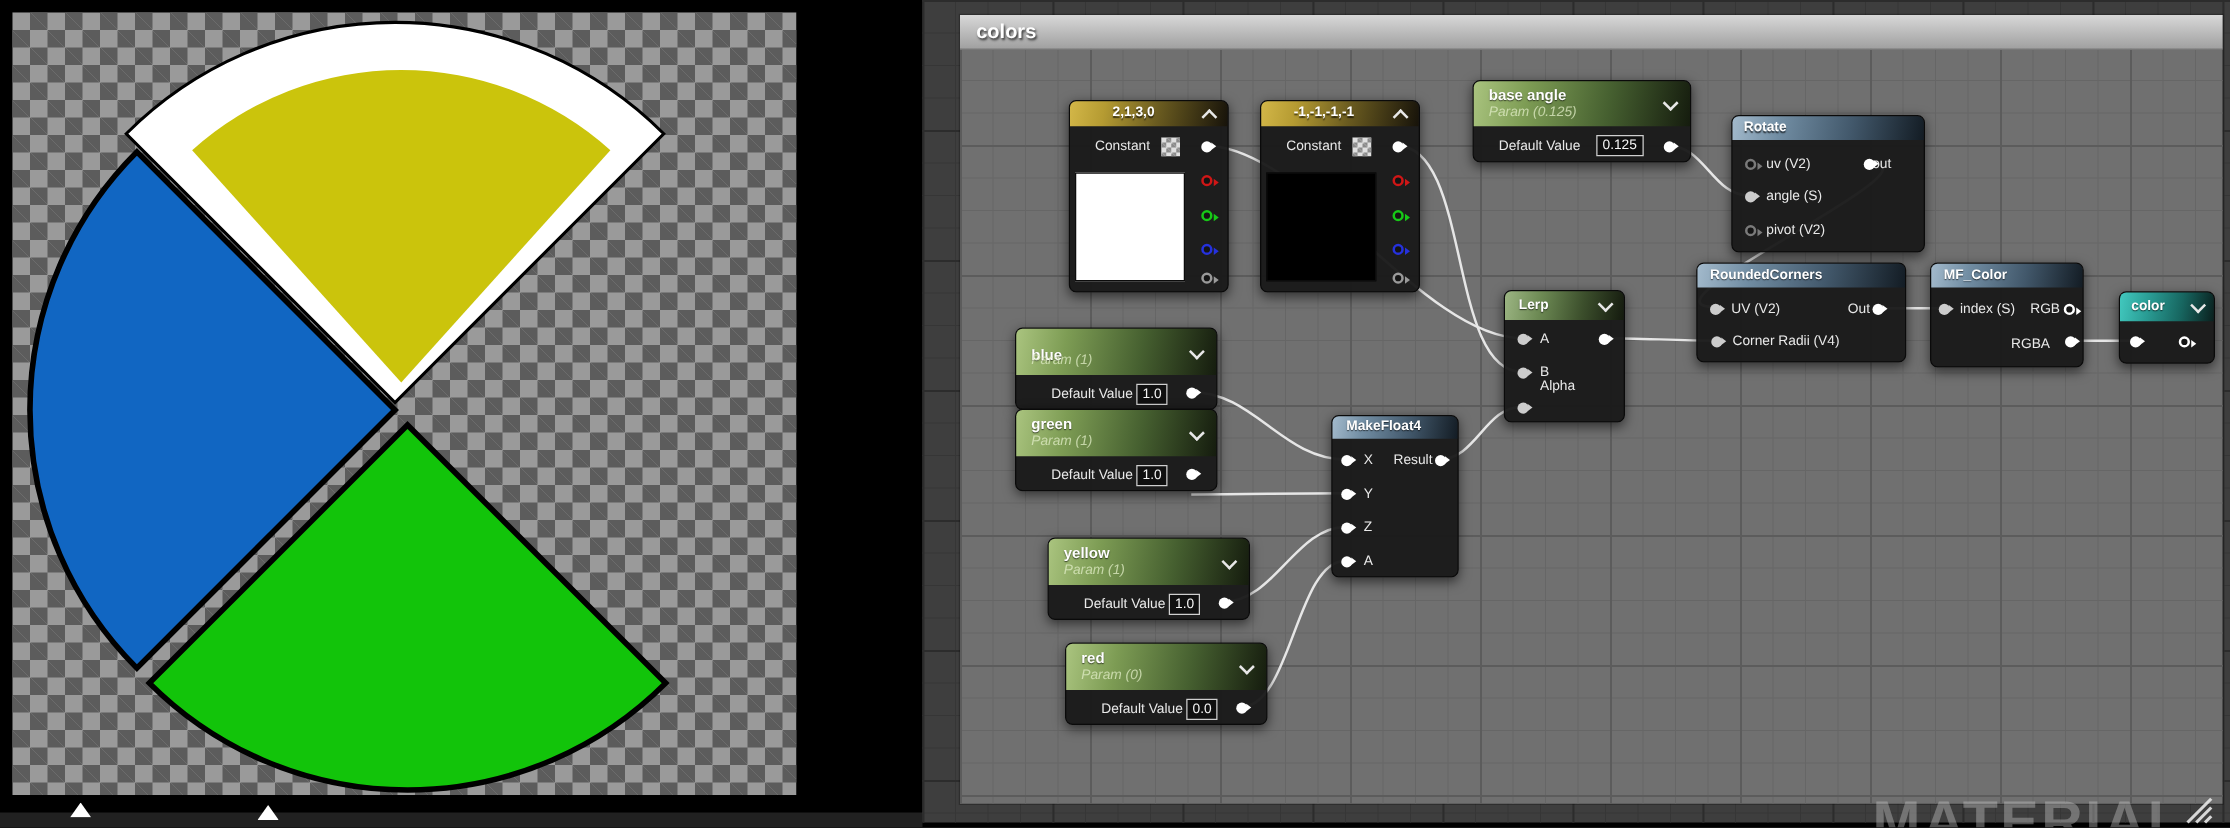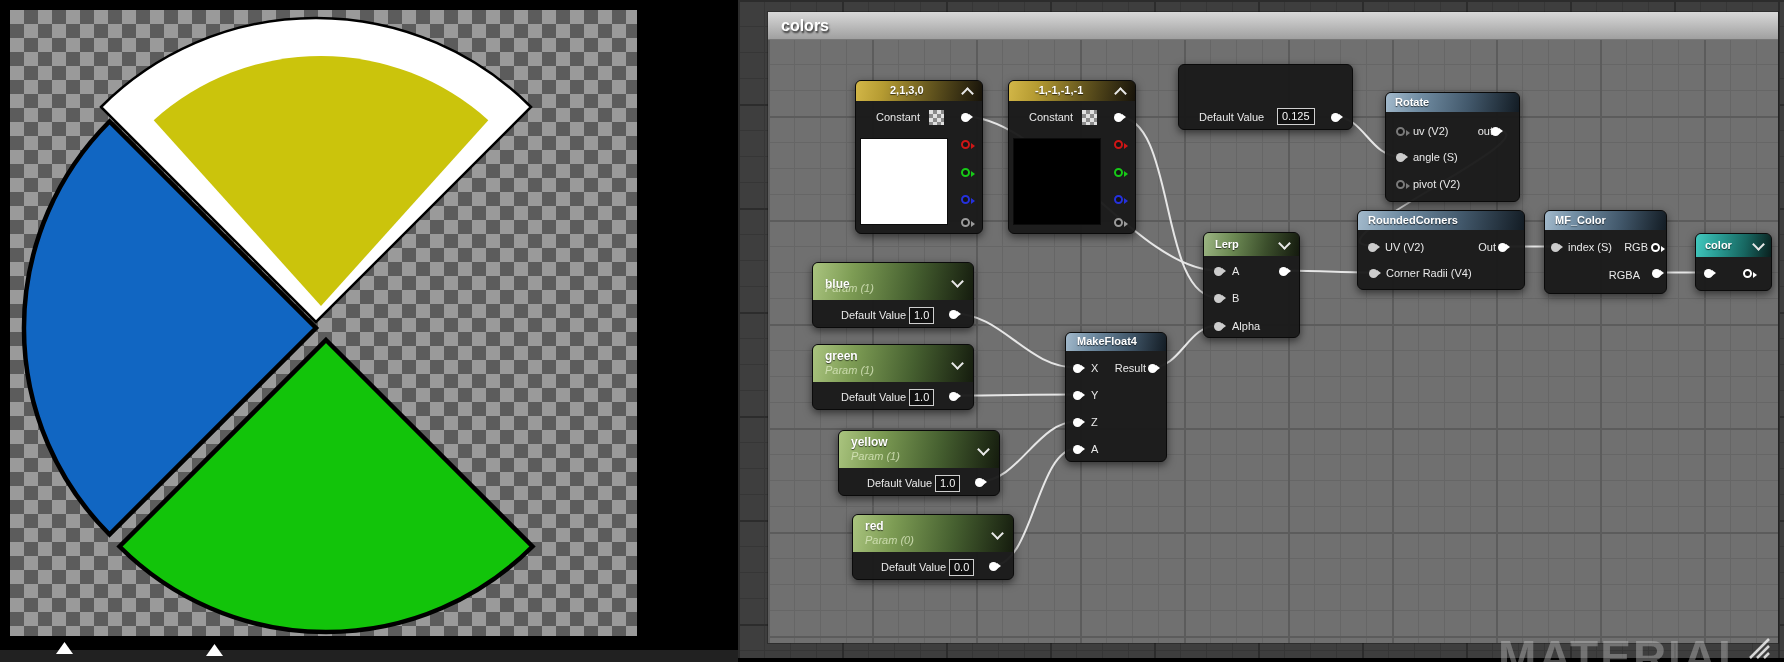--- a/index.html
+++ b/index.html
@@ -144,26 +144,31 @@
     <span class="checker-icon" style="left:73px;top:29px;"></span>
     <span class="pin white" style="left:105px;top:32px;"></span>
     <span class="pin ring red" style="left:105px;top:59px;"></span>
     <span class="pin ring grn" style="left:105px;top:87px;"></span>
     <span class="pin ring blu" style="left:105px;top:114px;"></span>
     <span class="pin ring gry" style="left:105px;top:137px;"></span>
     <div class="const-preview" style="background:#000000;"></div>
   </div>
 
   <div class="node" style="left:1178px;top:64px;width:173px;height:64px;">
+    <div class="hdr green" style="height:36px;">
+      <span class="ttl" style="left:12px;top:4px;font-size:12px;">base angle</span>
+      <span class="sub" style="left:12px;top:19px;">Param (0.125)</span>
+      <span class="chev down" style="right:11px;top:13px;"></span>
+    </div>
     <span class="lbl" style="left:20px;top:46px;">Default Value</span>
     <span class="vbox" style="left:98px;top:43px;">0.125</span>
     <span class="pin white" style="left:152px;top:48px;"></span>
   </div>
 
-  <div class="node" style="left:1385px;top:92px;width:133px;height:108px;">
+  <div class="node" style="left:1385px;top:92px;width:133px;height:108px;padding-left:20px;">
     <div class="hdr bluegray" style="height:19px;">
       <span class="ttl" style="left:9px;top:3px;">Rotate</span>
     </div>
     <span class="pin ring dim" style="left:10px;top:34px;"></span>
     <span class="lbl" style="left:27px;top:32px;">uv (V2)</span>
     <span class="lbl r" style="right:26px;top:32px;">out</span>
     <span class="pin white" style="left:105px;top:34px;"></span>
     <span class="pin inp" style="left:10px;top:60px;"></span>
     <span class="lbl" style="left:27px;top:58px;">angle (S)</span>
     <span class="pin ring dim" style="left:10px;top:87px;"></span>
@@ -174,21 +179,21 @@
     <div class="hdr lerpgreen" style="height:23px;">
       <span class="ttl" style="left:11px;top:5px;text-align:right;">Lerp</span>
       <span class="chev down" style="right:10px;top:6px;"></span>
     </div>
     <span class="pin inp" style="left:10px;top:34px;"></span>
     <span class="lbl" style="left:28px;top:32px;">A</span>
     <span class="pin white" style="left:75px;top:34px;"></span>
     <span class="pin inp" style="left:10px;top:61px;"></span>
     <span class="lbl" style="left:28px;top:59px;">B</span>
     <span class="pin inp" style="left:10px;top:89px;"></span>
-    <span class="lbl" style="left:28px;top:87px;">Alpha</span>
+    <span class="lbl" style="left:28px;top:70px;">Alpha</span>
   </div>
 
   <div class="node" style="left:1065px;top:332px;width:100px;height:128px;">
     <div class="hdr bluegray" style="height:18px;">
       <span class="ttl" style="left:11px;top:2px;">MakeFloat4</span>
     </div>
     <span class="pin white" style="left:7px;top:31px;"></span>
     <span class="lbl" style="left:25px;top:29px;">X</span>
     <span class="lbl r" style="right:20px;top:29px;">Result</span>
     <span class="pin white" style="left:82px;top:31px;"></span>
@@ -237,21 +242,21 @@
     <div class="hdr green" style="height:37px;">
       <span class="ttl" style="left:12px;top:4px;font-size:12px;margin-top:10px;">blue</span>
       <span class="sub" style="left:12px;top:19px;">Param (1)</span>
       <span class="chev down" style="right:11px;top:14px;"></span>
     </div>
     <span class="lbl" style="left:28px;top:46px;">Default Value</span>
     <span class="vbox" style="left:96px;top:44px;">1.0</span>
     <span class="pin white" style="left:136px;top:47px;"></span>
   </div>
 
-  <div class="node" style="left:812px;top:344px;width:160px;height:64px;">
+  <div class="node" style="left:812px;top:327px;width:160px;height:64px;">
     <div class="hdr green" style="height:37px;">
       <span class="ttl" style="left:12px;top:4px;font-size:12px;">green</span>
       <span class="sub" style="left:12px;top:19px;">Param (1)</span>
       <span class="chev down" style="right:11px;top:14px;"></span>
     </div>
     <span class="lbl" style="left:28px;top:46px;">Default Value</span>
     <span class="vbox" style="left:96px;top:44px;">1.0</span>
     <span class="pin white" style="left:136px;top:47px;"></span>
   </div>
 

